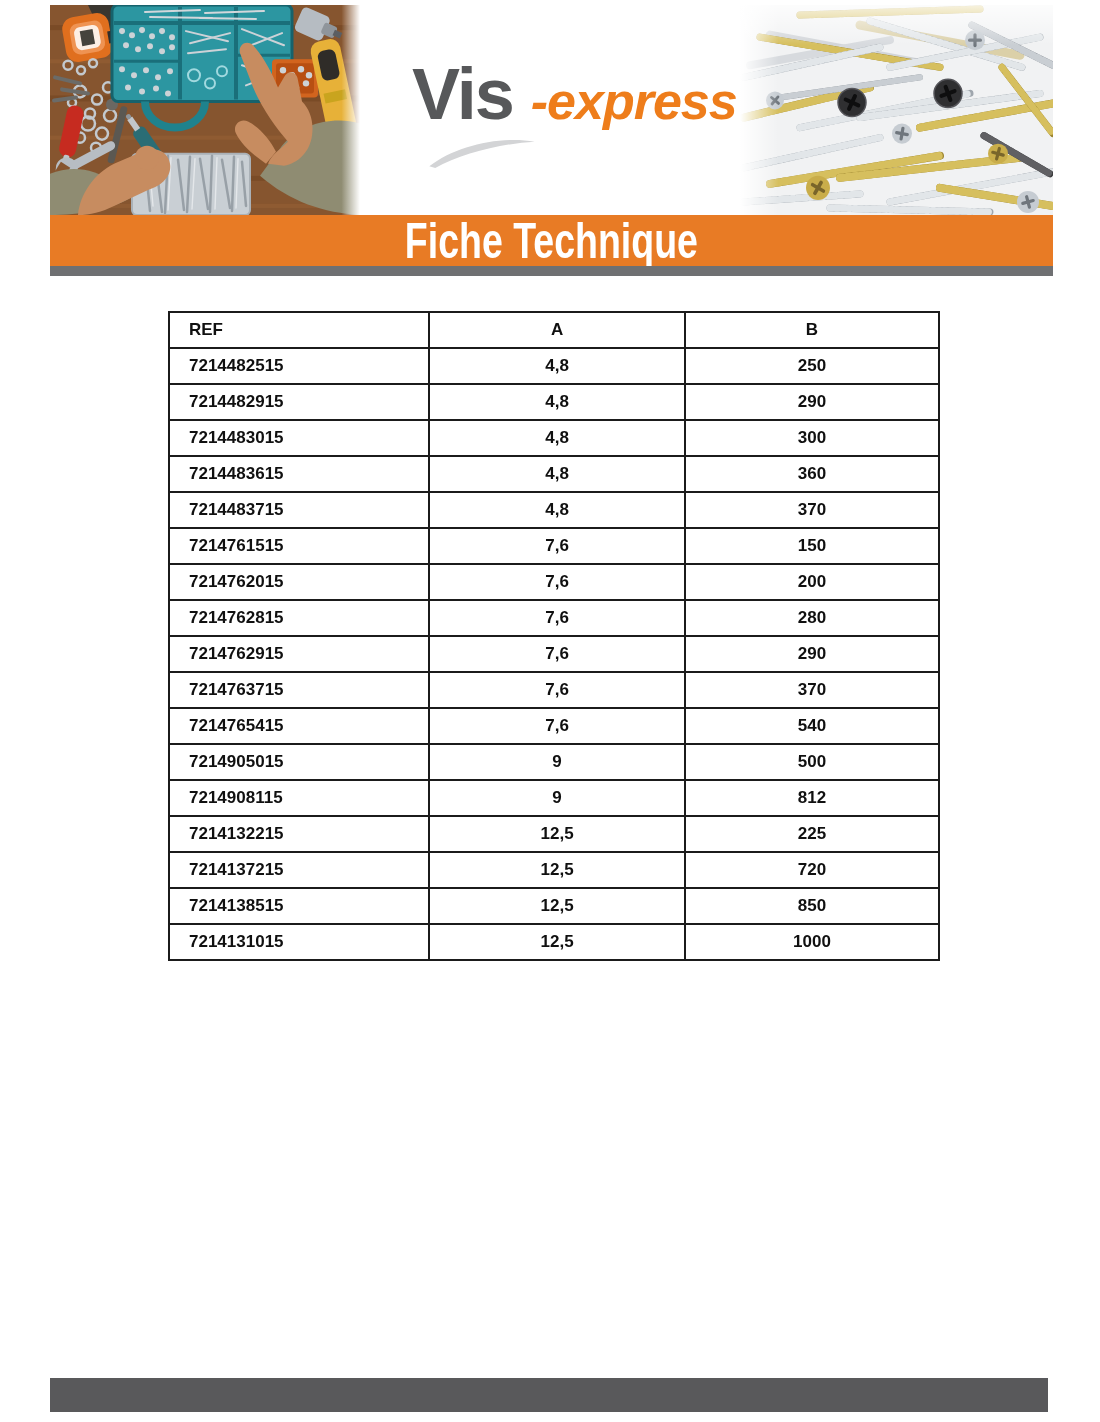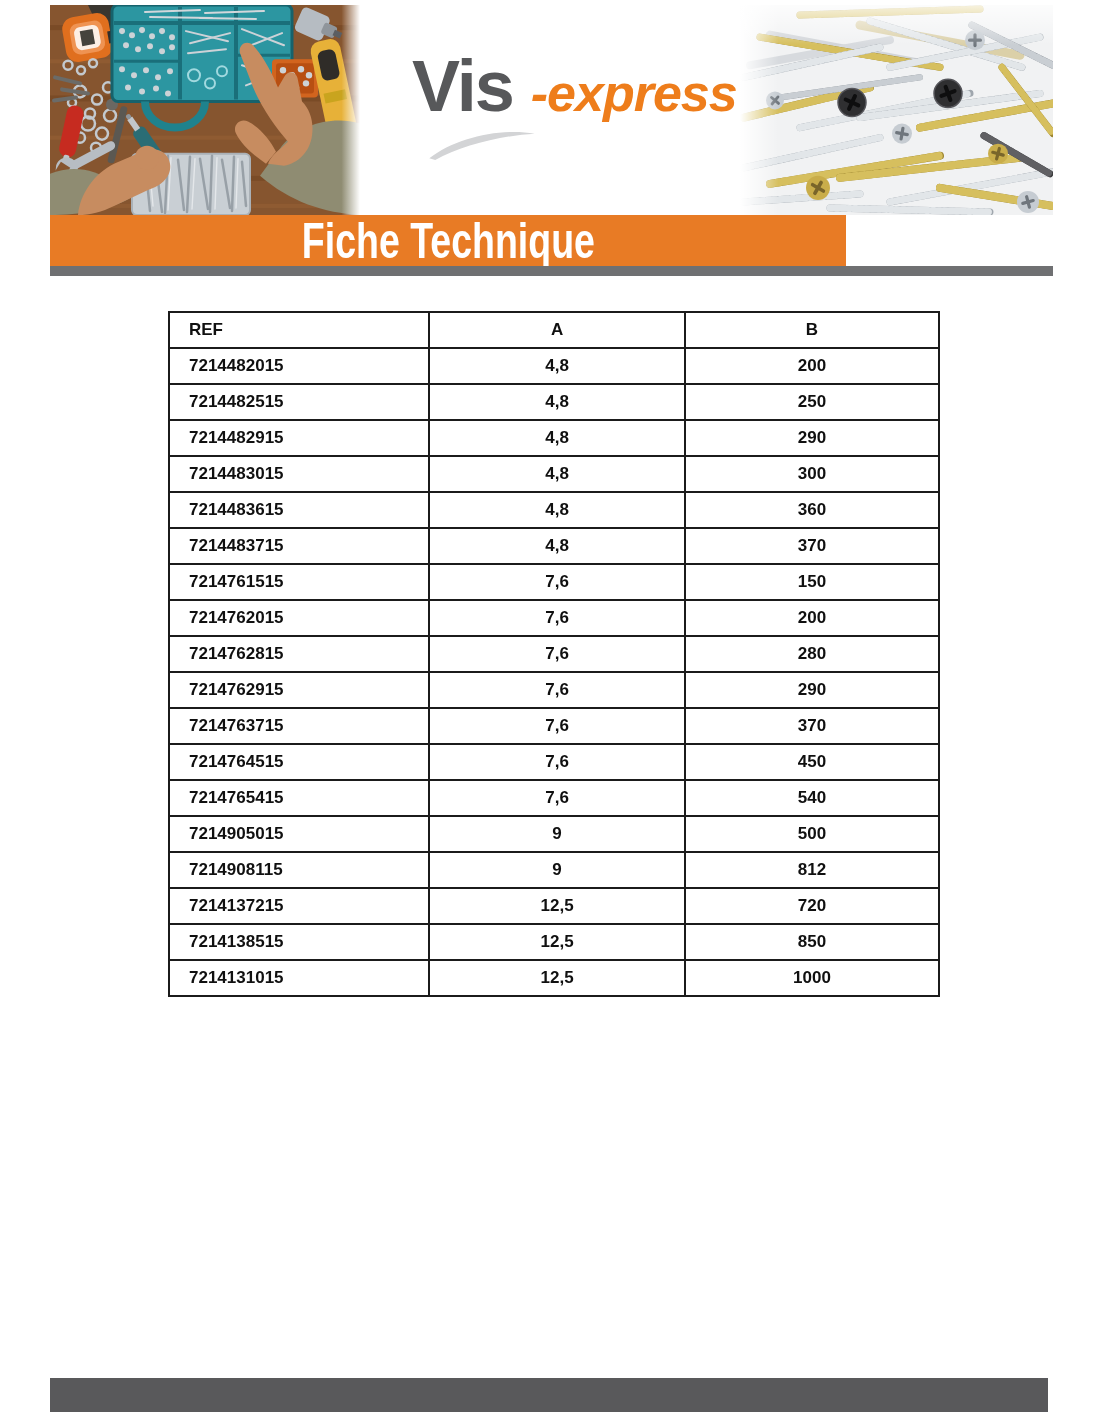--- a/index.html
+++ b/index.html
@@ -16,28 +16,28 @@
   html,body{margin:0;padding:0;background:#fff;}
   body{width:1100px;height:1422px;font-family:"Liberation Sans",sans-serif;}
   .page{position:relative;width:1100px;height:1422px;background:#fff;overflow:hidden;}
 
   
   .photo{position:absolute;top:5px;height:210px;display:block;}
   .photo-left{left:50px;width:310px;}
   .photo-right{left:740px;width:313px;}
 
   
-  .logo{position:absolute;left:412px;top:50px;width:290px;height:115px;}
+  .logo{position:absolute;left:412px;top:58px;width:290px;height:115px;}
   .logo-text{display:flex;align-items:baseline;white-space:nowrap;line-height:1;}
   .logo-vis{font-size:72px;font-weight:bold;color:var(--logo-gray);letter-spacing:-2px;}
   .logo-express{font-size:52px;font-weight:bold;font-style:italic;color:var(--logo-orange);letter-spacing:-1px;margin-left:18px;}
   .logo-swoosh{position:absolute;left:6px;top:76px;width:128px;height:34px;}
 
   
-  .banner{position:absolute;left:50px;top:215px;width:796px;height:51px;
+  .banner{position:absolute;left:50px;top:215px;width:1003px;height:51px;
           background:var(--accent-orange);display:flex;align-items:center;justify-content:center;overflow:hidden;}
   .banner-title{color:#ffffff;font-weight:bold;font-size:50px;line-height:1;
                 transform:scaleX(0.75);letter-spacing:0px;white-space:nowrap;}
   .gray-strip{position:absolute;left:50px;top:266px;width:1003px;height:10px;background:var(--strip-gray);}
 
   
   .spec-table{position:absolute;left:168px;top:311px;width:772px;border-collapse:collapse;table-layout:fixed;}
   .spec-table th,.spec-table td{
     border:2px solid var(--table-border);
     height:36px;padding:0 4px;
@@ -421,25 +421,20 @@
     </colgroup>
     <thead>
       <tr>
           <th class="l">REF</th>
           <th>A</th>
           <th>B</th>
         </tr>
     </thead>
     <tbody>
         <tr>
-          <td class="l">7214482015</td>
-          <td>4,8</td>
-          <td>200</td>
-        </tr>
-        <tr>
           <td class="l">7214482515</td>
           <td>4,8</td>
           <td>250</td>
         </tr>
         <tr>
           <td class="l">7214482915</td>
           <td>4,8</td>
           <td>290</td>
         </tr>
         <tr>
@@ -476,40 +471,40 @@
           <td class="l">7214762915</td>
           <td>7,6</td>
           <td>290</td>
         </tr>
         <tr>
           <td class="l">7214763715</td>
           <td>7,6</td>
           <td>370</td>
         </tr>
         <tr>
-          <td class="l">7214764515</td>
-          <td>7,6</td>
-          <td>450</td>
-        </tr>
-        <tr>
           <td class="l">7214765415</td>
           <td>7,6</td>
           <td>540</td>
         </tr>
         <tr>
           <td class="l">7214905015</td>
           <td>9</td>
           <td>500</td>
         </tr>
         <tr>
           <td class="l">7214908115</td>
           <td>9</td>
           <td>812</td>
         </tr>
         <tr>
+          <td class="l">7214132215</td>
+          <td>12,5</td>
+          <td>225</td>
+        </tr>
+        <tr>
           <td class="l">7214137215</td>
           <td>12,5</td>
           <td>720</td>
         </tr>
         <tr>
           <td class="l">7214138515</td>
           <td>12,5</td>
           <td>850</td>
         </tr>
         <tr>

